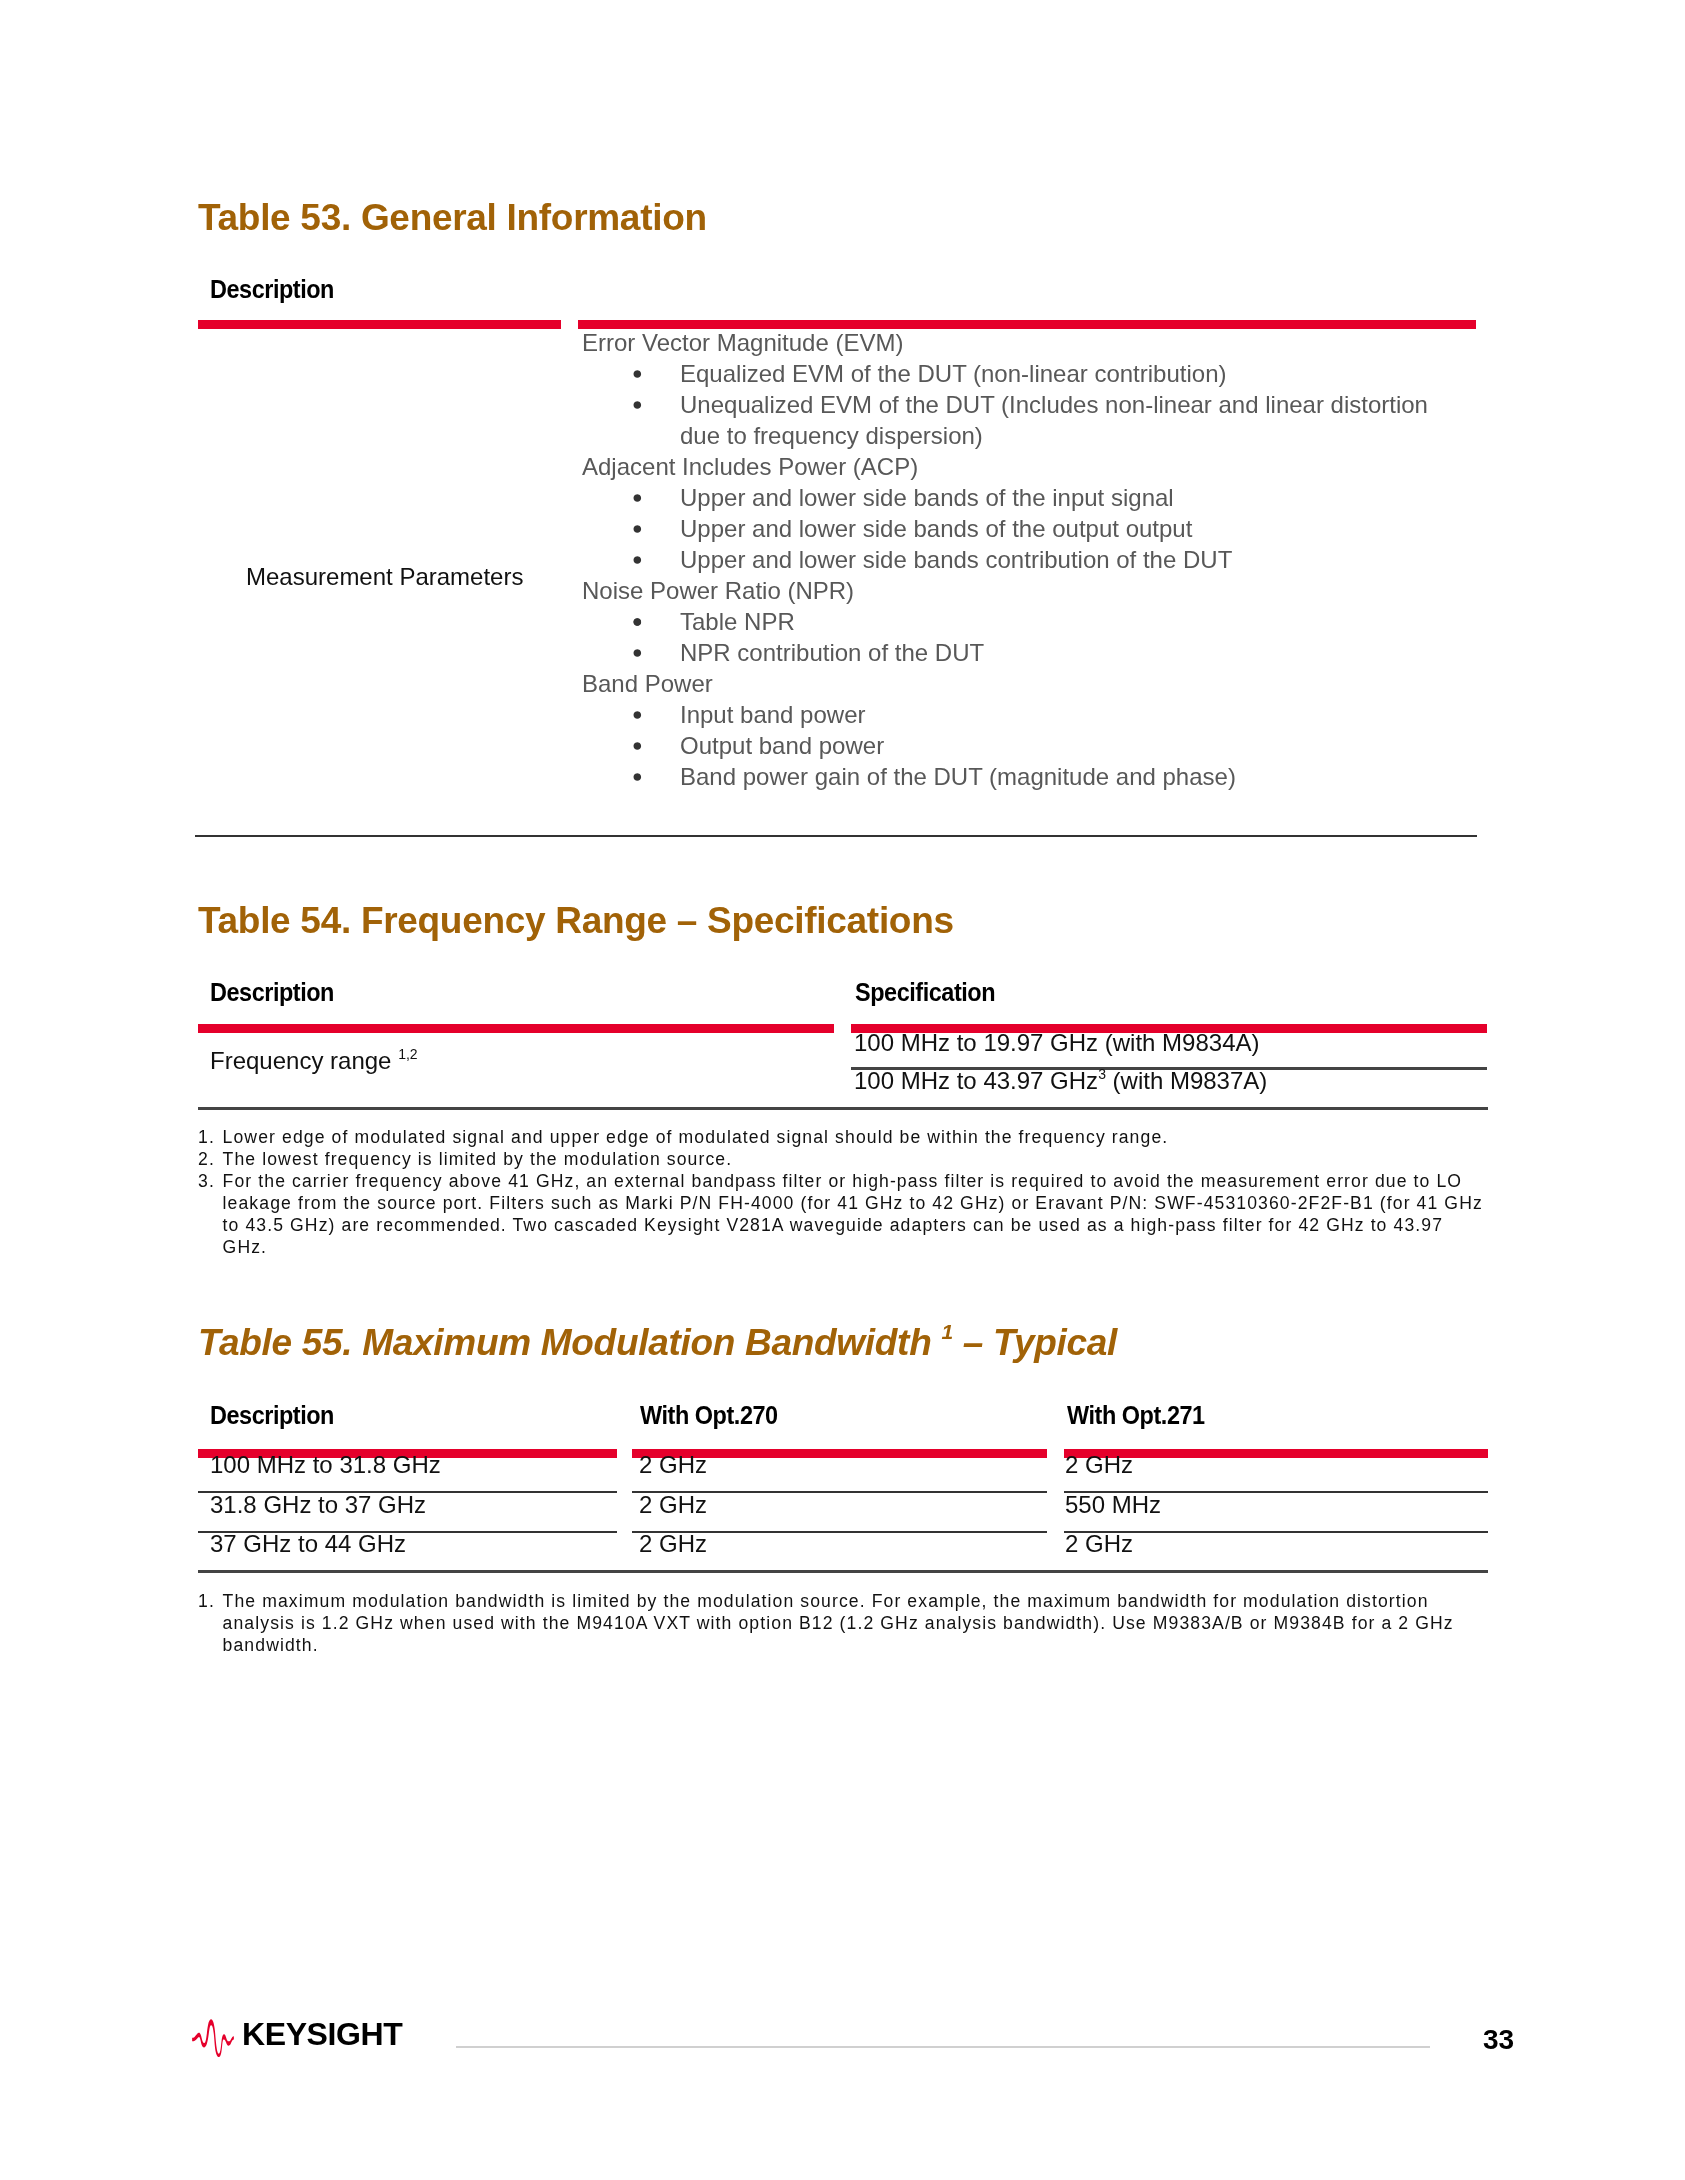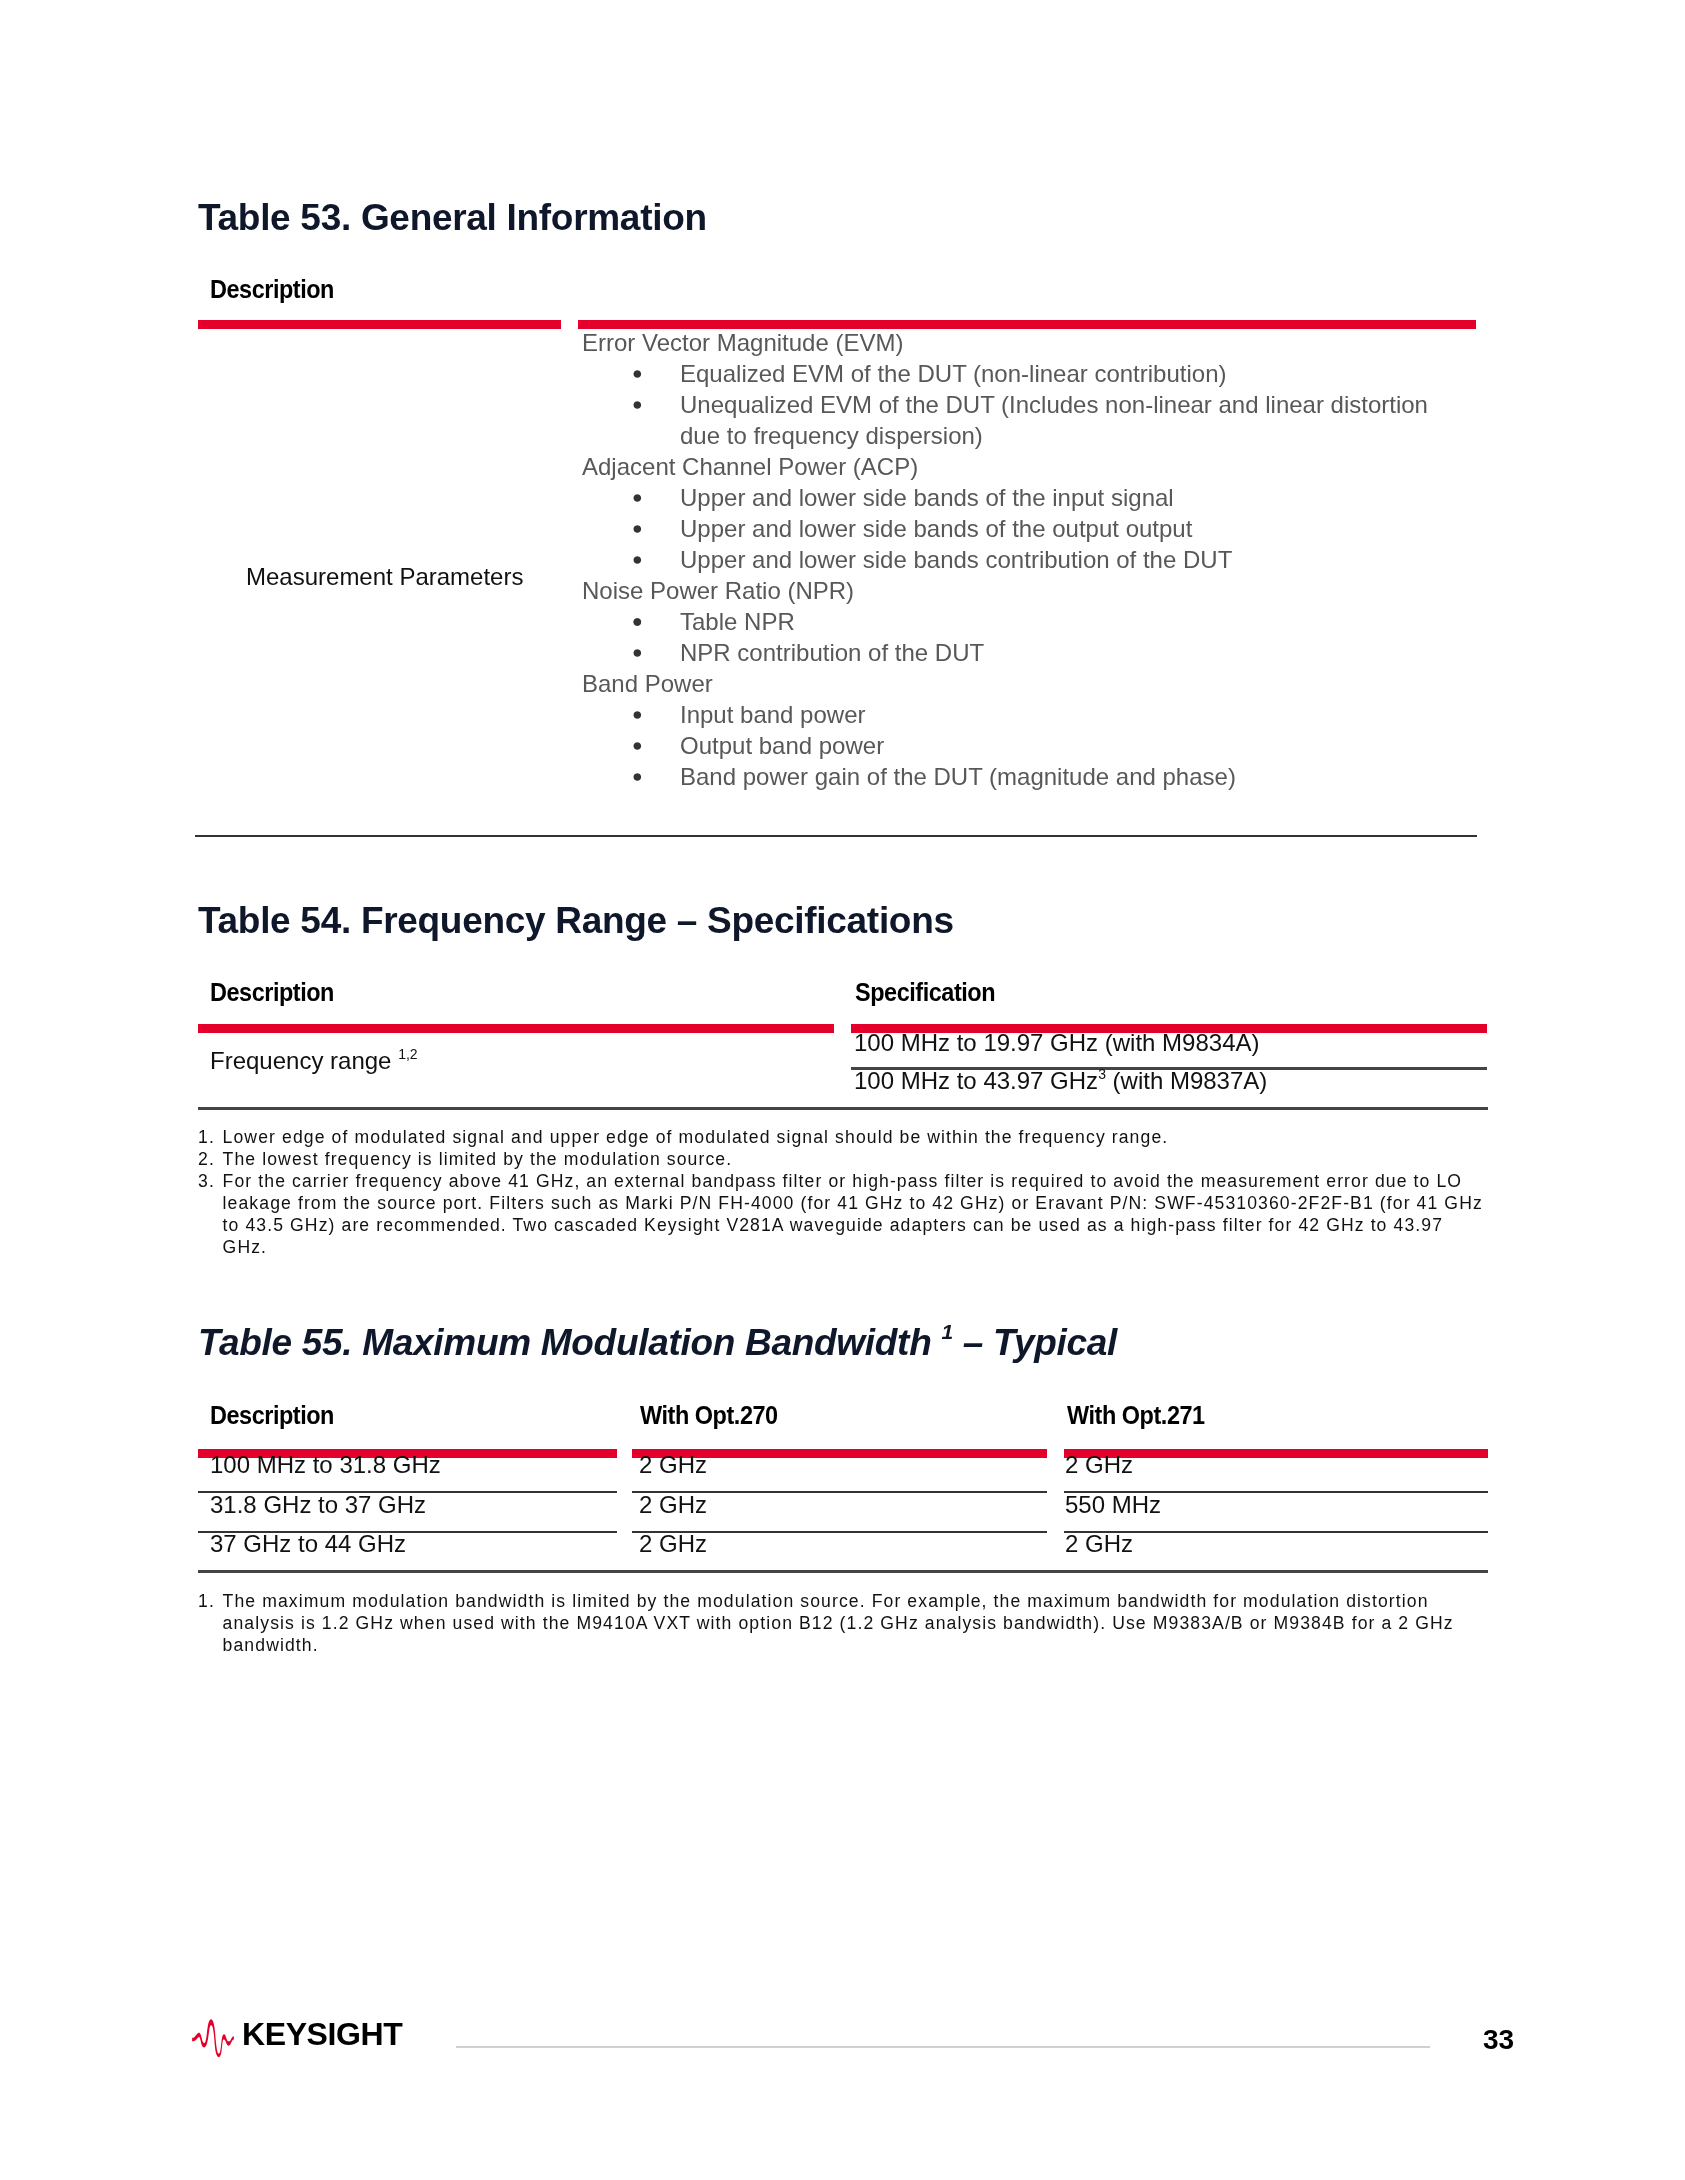--- a/index.html
+++ b/index.html
@@ -1,19 +1,19 @@
 <!DOCTYPE html>
 <html style="font-size:14px"><head>
 <meta charset="utf-8">
 <style>
   html, body { margin: 0; padding: 0; background: #ffffff; }
   body { width: 1685px; height: 2180px; position: relative; font-family: "Liberation Sans", sans-serif; color: #000; overflow: hidden; }
   .abs { position: absolute; }
 
-  .tbl-title { font-family: "Liberation Sans", sans-serif; font-weight: bold; font-size: 37px; letter-spacing: -0.3px; color: #0f172a; white-space: nowrap; text-align: center; }
+  .tbl-title { font-family: "Liberation Sans", sans-serif; font-weight: bold; font-size: 37px; letter-spacing: -0.3px; color: #a16207; white-space: nowrap; text-align: center; }
   .tbl-title sup { font-size: 21px; vertical-align: 16px; line-height: 0; }
   .col-head { font-weight: bold; font-size: 25.5px; letter-spacing: -0.5px; color: #000; white-space: nowrap; transform: scaleX(0.92); transform-origin: left center; }
   .redbar { background: #e5002b; height: 8.8px; }
   .rule { background: #333; height: 1.8px; }
   .rule-dark { background: #444; height: 2.6px; }
   .cell { font-size: 24px; color: #111; white-space: nowrap; }
   .cell sup { font-size: 14px; vertical-align: 10.5px; line-height: 0; }
 
   .mp-list { font-size: 24px; color: #585858; line-height: 31px; }
   .mp-group-title { white-space: nowrap; }
@@ -41,21 +41,21 @@
 
 <div class="abs cell" style="left:210px; top:563px;margin-left:36px;">Measurement Parameters</div>
 
 <div class="abs mp-list" style="left:582px; top:327px; width:887px;">
   <div>
     <div class="mp-group-title">Error Vector Magnitude (EVM)</div>
     <div class="mp-bullet"><span class="dot">●</span><span class="txt">Equalized EVM of the DUT (non-linear contribution)</span></div>
     <div class="mp-bullet"><span class="dot">●</span><span class="txt">Unequalized EVM of the DUT (Includes non-linear and linear distortion due to frequency dispersion)</span></div>
   </div>
   <div>
-    <div class="mp-group-title">Adjacent Channel Power (ACP)</div>
+    <div class="mp-group-title">Adjacent Includes Power (ACP)</div>
     <div class="mp-bullet"><span class="dot">●</span><span class="txt">Upper and lower side bands of the input signal</span></div>
     <div class="mp-bullet"><span class="dot">●</span><span class="txt">Upper and lower side bands of the output output</span></div>
     <div class="mp-bullet"><span class="dot">●</span><span class="txt">Upper and lower side bands contribution of the DUT</span></div>
   </div>
   <div>
     <div class="mp-group-title">Noise Power Ratio (NPR)</div>
     <div class="mp-bullet"><span class="dot">●</span></div>
     <div class="mp-bullet"><span class="dot">●</span><span class="txt">Table NPR</span></div>
     <div class="mp-bullet"><span class="dot">●</span><span class="txt">NPR contribution of the DUT</span></div>
   </div>

